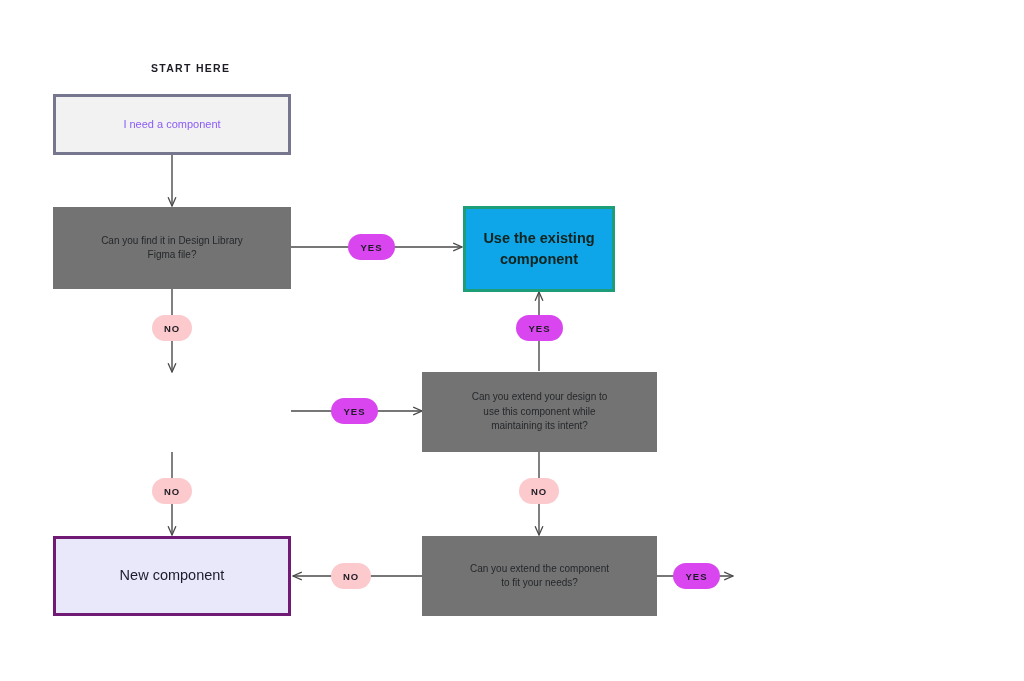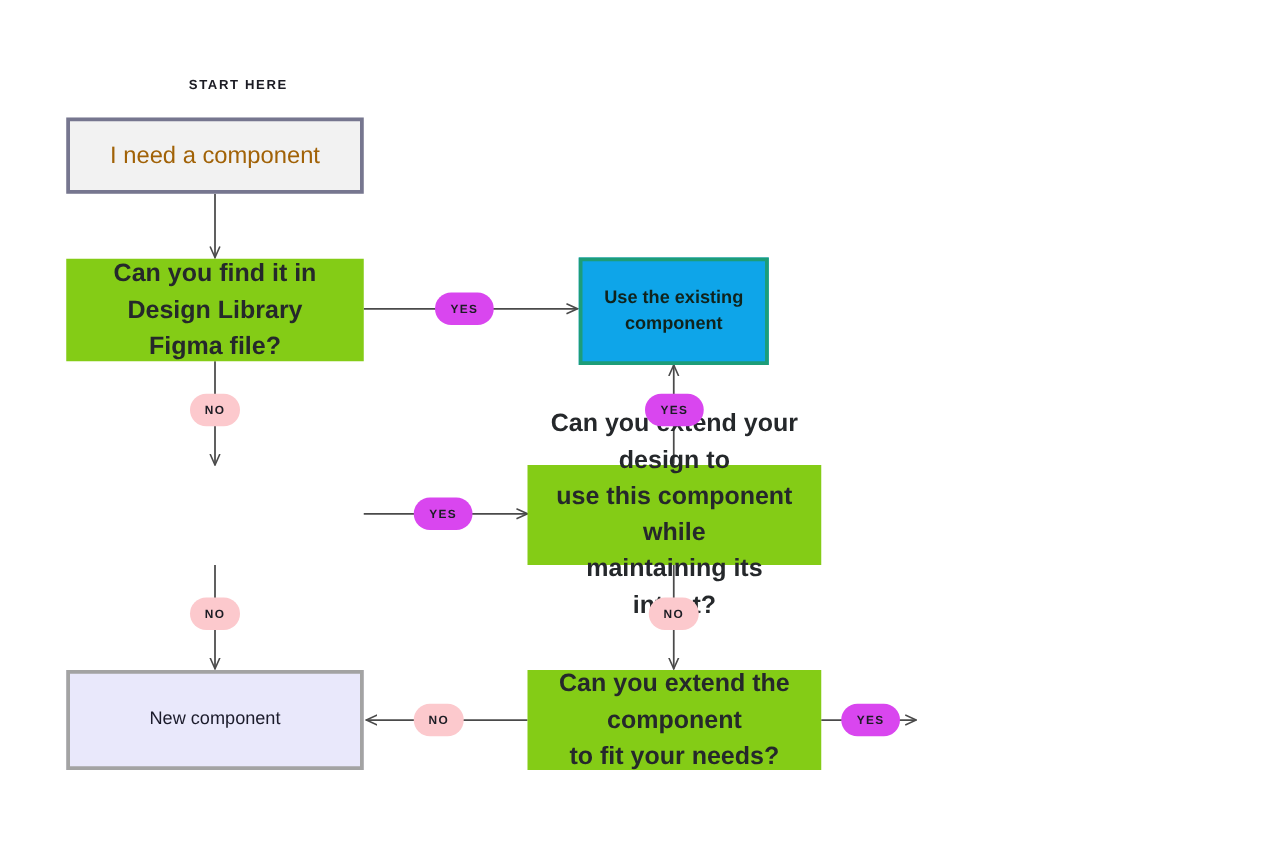--- a/index.html
+++ b/index.html
@@ -47,49 +47,49 @@
     line-height: 1.45;
   }
 
   .node-text {
     display: block;
     white-space: pre-line;
   }
 
   
   .node.q {
-    background: #84cc16;
+    background: #737373;
     border: none;
     color: #25282b;
-    font-size: 20px;
-    font-weight: 700;
+    font-size: 10px;
+    font-weight: 400;
   }
 
   
   .node.start {
     background: #f2f2f2;
     border: 3px solid #76768f;
-    color: #a16207;
-    font-size: 19px;
+    color: #8b5cf6;
+    font-size: 11px;
     font-weight: 400;
   }
 
   
   .node.green {
     background: #0ea5e9;
     border: 3px solid #1d9d78;
     color: #10231c;
     font-size: 14.5px;
     font-weight: 700;
   }
 
   
   .node.violet {
     background: #e9e8fb;
-    border: 3px solid #a3a3a3;
+    border: 3px solid #701a75;
     color: #1b1b2b;
     font-size: 14.5px;
     font-weight: 400;
   }
 
   
   .caption {
     position: absolute;
     z-index: 3;
     font-size: 10.5px;

